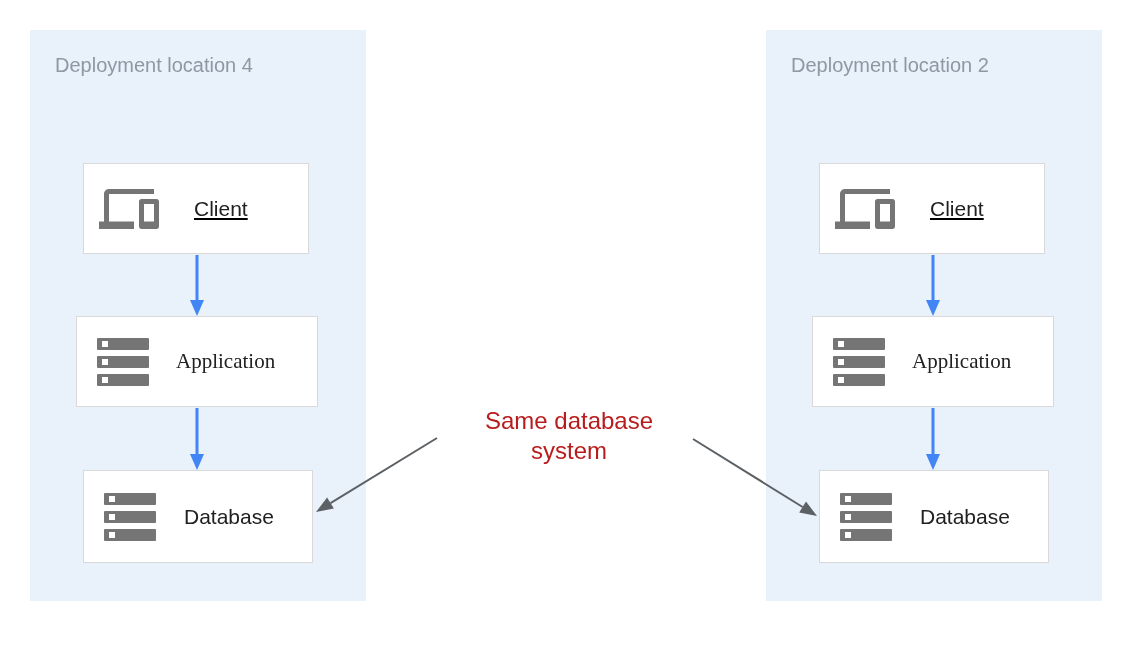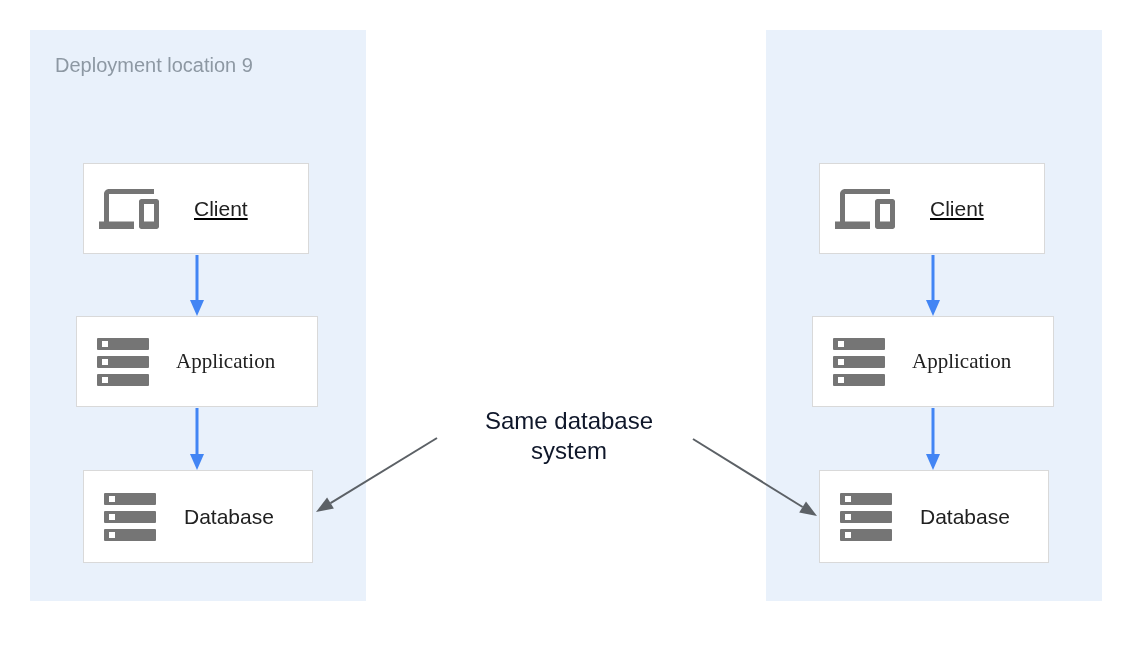--- a/index.html
+++ b/index.html
@@ -63,30 +63,30 @@
     pointer-events: none;
   }
   .annotation-label {
     position: absolute;
     left: 474px;
     top: 406px;
     width: 190px;
     text-align: center;
     font-size: 24px;
     line-height: 30px;
-    color: #0f172a;
+    color: #b91c1c;
   }
 </style>
 </head>
 <body>
 
 <div class="canvas">
 
   <section class="panel panel-left">
-    <div class="panel-title">Deployment location 9</div>
+    <div class="panel-title">Deployment location 4</div>
 
     <div class="node node-client">
       <span class="icon icon-devices">
         <svg width="60" height="60" viewBox="0 0 24 24">
           <path fill="#757575" d="M4 6h18V4H4c-1.1 0-2 .9-2 2v11H0v3h14v-3H4V6zm19 2h-6c-.55 0-1 .45-1 1v10c0 .55.45 1 1 1h6c.55 0 1-.45 1-1V9c0-.55-.45-1-1-1zm-1 9h-4v-7h4v7z"></path>
         </svg>
       </span>
       <span class="node-label">Client</span>
     </div>
 
@@ -121,20 +121,21 @@
             <rect x="5" y="21" width="6" height="6"></rect>
             <rect x="5" y="39" width="6" height="6"></rect>
           </g>
         </svg>
       </span>
       <span class="node-label">Database</span>
     </div>
   </section>
 
   <section class="panel panel-right">
+    <div class="panel-title">Deployment location 2</div>
 
     <div class="node node-client">
       <span class="icon icon-devices">
         <svg width="60" height="60" viewBox="0 0 24 24">
           <path fill="#757575" d="M4 6h18V4H4c-1.1 0-2 .9-2 2v11H0v3h14v-3H4V6zm19 2h-6c-.55 0-1 .45-1 1v10c0 .55.45 1 1 1h6c.55 0 1-.45 1-1V9c0-.55-.45-1-1-1zm-1 9h-4v-7h4v7z"></path>
         </svg>
       </span>
       <span class="node-label">Client</span>
     </div>
 

